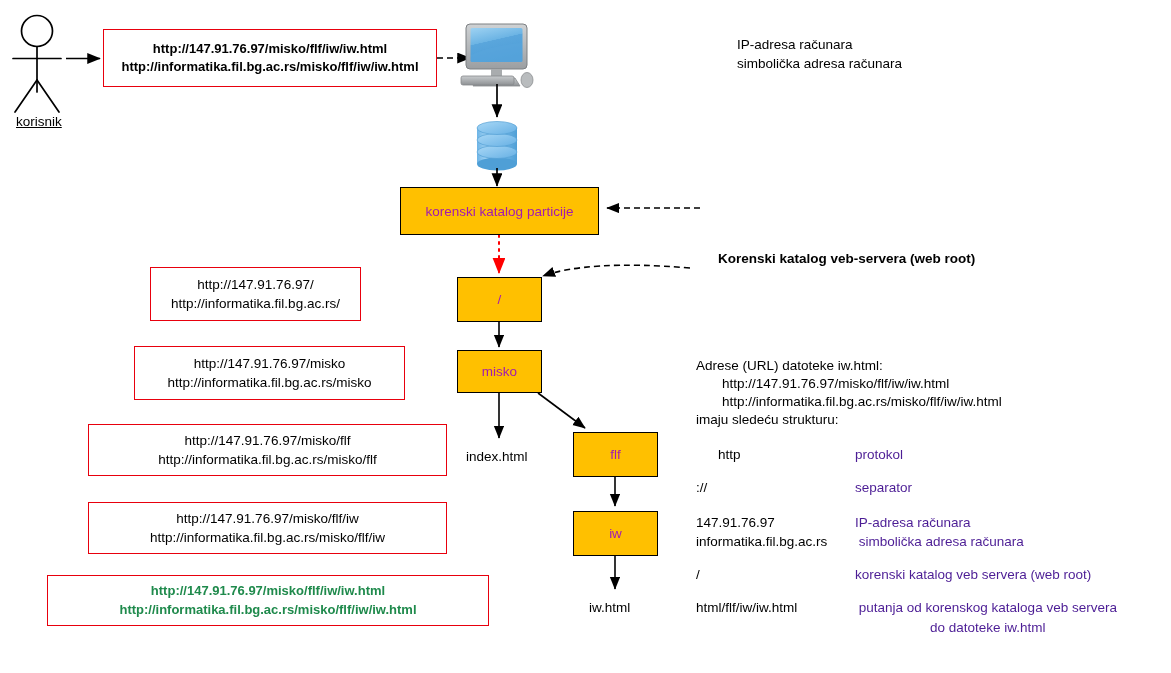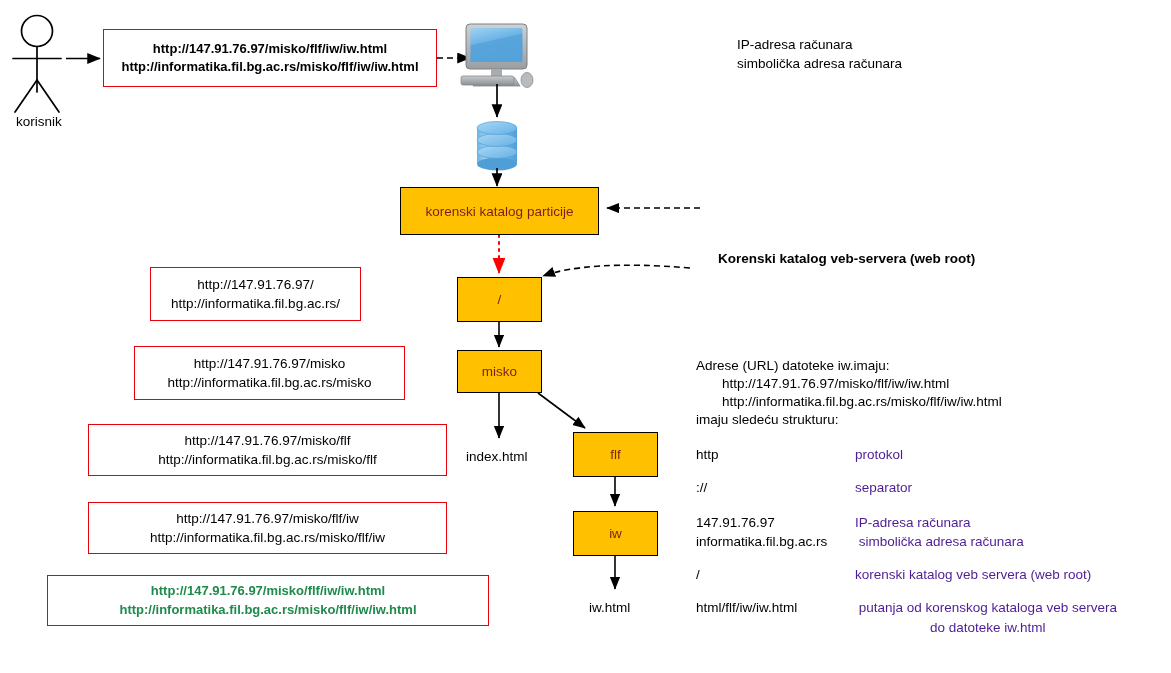--- a/index.html
+++ b/index.html
@@ -53,21 +53,21 @@
   
   .node {
     position: absolute;
     background: #ffc000;
     border: 1.4px solid #000000;
     box-sizing: border-box;
     display: flex;
     align-items: center;
     justify-content: center;
     font-size: 13.5px;
-    color: #7f1d1d;
+    color: #a21caf;
     white-space: nowrap;
   }
 
   
   .label {
     position: absolute;
     font-size: 13.5px;
     line-height: 1.42;
     color: #000000;
     white-space: pre;
@@ -177,21 +177,21 @@
 
     <line x1="499" y1="393" x2="499" y2="438" stroke="#000000" stroke-width="1.6" marker-end="url(#arrowBlack)"></line>
 
     <line x1="538" y1="393" x2="585" y2="428" stroke="#000000" stroke-width="1.6" marker-end="url(#arrowBlack)"></line>
 
     <line x1="615" y1="477" x2="615" y2="506" stroke="#000000" stroke-width="1.6" marker-end="url(#arrowBlack)"></line>
 
     <line x1="615" y1="556" x2="615" y2="589" stroke="#000000" stroke-width="1.6" marker-end="url(#arrowBlack)"></line>
   </svg>
 
-  <div class="label" style="left:16px; top:112px;">korisnik</div>
+  <div class="label" style="left:16px; top:112px;text-decoration:underline;">korisnik</div>
 
   <div class="url-box bold" style="left:103px; top:29px; width:334px; height:58px;">
     <div>http://147.91.76.97/misko/flf/iw/iw.html</div>
     <div>http://informatika.fil.bg.ac.rs/misko/flf/iw/iw.html</div>
   </div>
 
   <div class="note" style="left:737px; top:35px;">IP-adresa računara</div>
   <div class="note" style="left:737px; top:54px;">simbolička adresa računara</div>
 
   <div class="node" style="left:400px; top:187px; width:199px; height:48px;">korenski katalog particije</div>
@@ -227,26 +227,26 @@
   <div class="url-box" style="left:88px; top:502px; width:359px; height:52px;">
     <div>http://147.91.76.97/misko/flf/iw</div>
     <div>http://informatika.fil.bg.ac.rs/misko/flf/iw</div>
   </div>
 
   <div class="url-box bold green" style="left:47px; top:575px; width:442px; height:51px;">
     <div>http://147.91.76.97/misko/flf/iw/iw.html</div>
     <div>http://informatika.fil.bg.ac.rs/misko/flf/iw/iw.html</div>
   </div>
 
-  <div class="note" style="left:696px; top:356px;">Adrese (URL) datoteke iw.imaju:</div>
+  <div class="note" style="left:696px; top:356px;">Adrese (URL) datoteke iw.html:</div>
   <div class="note" style="left:722px; top:374px;">http://147.91.76.97/misko/flf/iw/iw.html</div>
   <div class="note" style="left:722px; top:392px;">http://informatika.fil.bg.ac.rs/misko/flf/iw/iw.html</div>
   <div class="note" style="left:696px; top:410px;">imaju sledeću strukturu:</div>
 
-  <div class="struct-key" style="left:696px; top:445px;">http</div>
+  <div class="struct-key" style="left:718px; top:445px;">http</div>
   <div class="struct-val" style="left:855px; top:445px;">protokol</div>
 
   <div class="struct-key" style="left:696px; top:478px;">://</div>
   <div class="struct-val" style="left:855px; top:478px;">separator</div>
 
   <div class="struct-key" style="left:696px; top:513px;">147.91.76.97</div>
   <div class="struct-val" style="left:855px; top:513px;">IP-adresa računara</div>
 
   <div class="struct-key" style="left:696px; top:532px;">informatika.fil.bg.ac.rs</div>
   <div class="struct-val" style="left:855px; top:532px;"> simbolička adresa računara</div>

